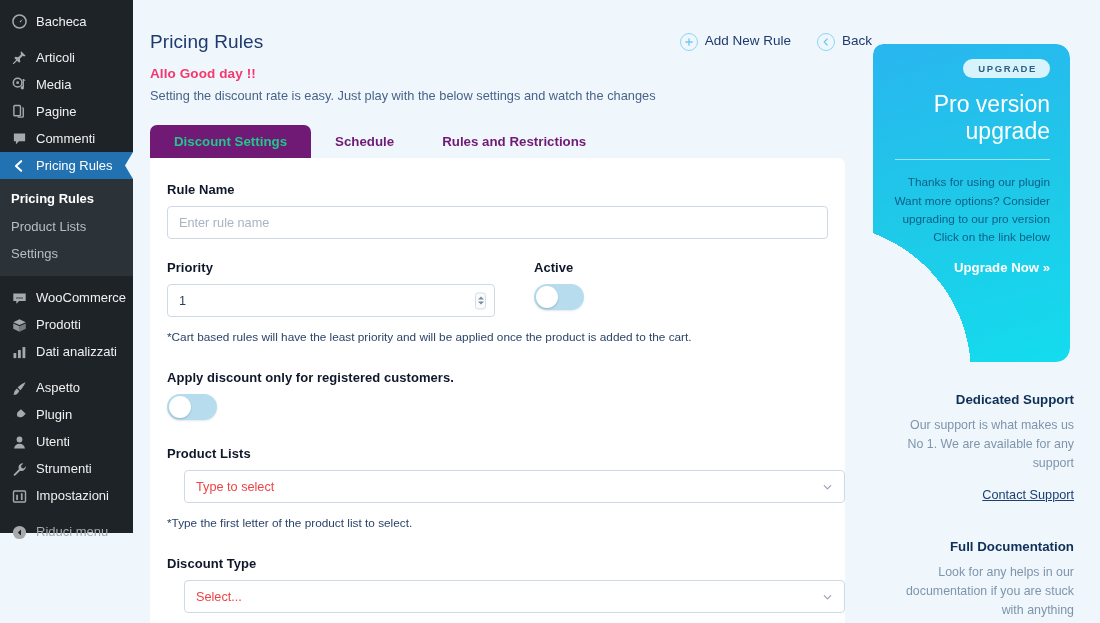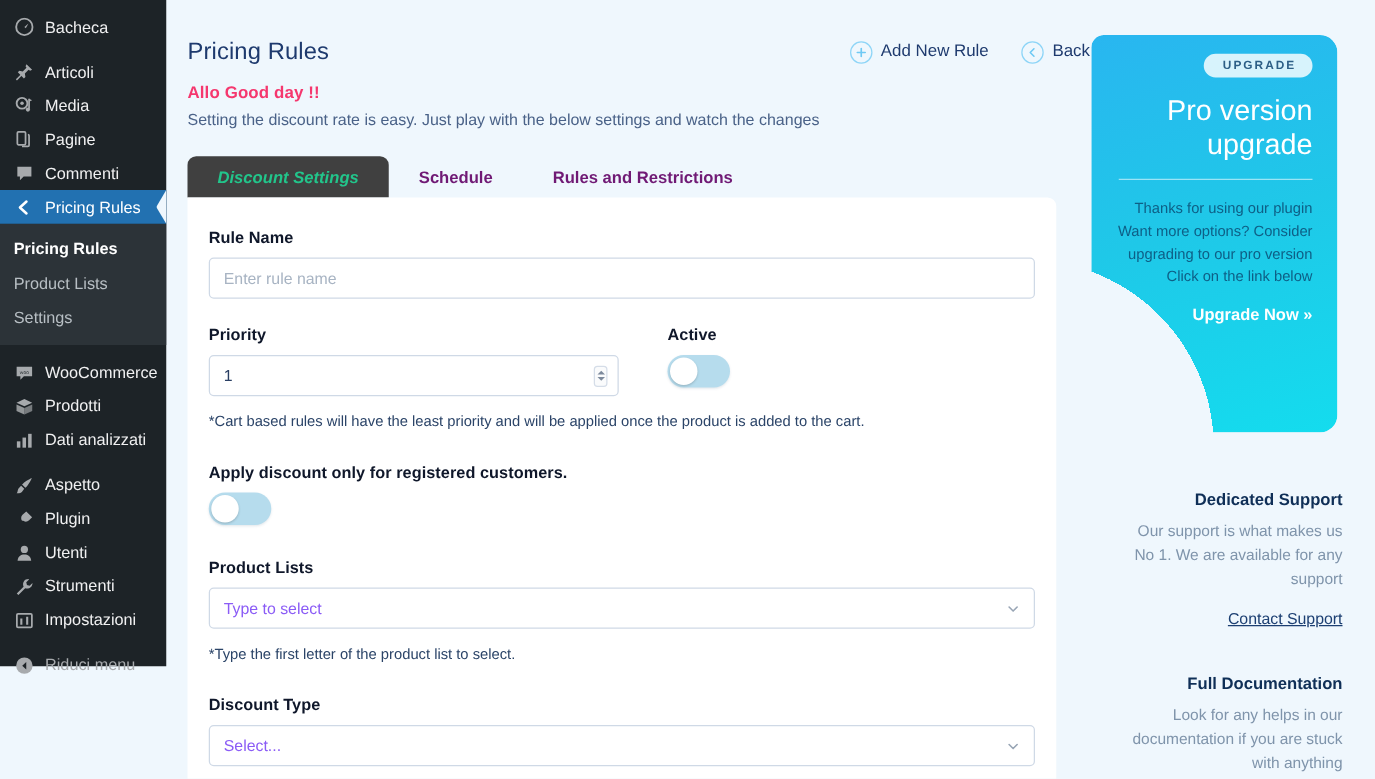--- a/index.html
+++ b/index.html
@@ -90,21 +90,21 @@
   
   .tabs {
     display: flex; align-items: flex-end;
     padding-left: 17px; margin-top: 22px; height: 33px;
   }
   .tab {
     height: 33px; display: flex; align-items: center;
     padding: 0 24px; font-size: 13.3px; font-weight: bold;
     color: #701a75; border-radius: 7px 7px 0 0;
   }
-  .tab.active { background: #404040; color: #22c58b; font-style: italic; }
+  .tab.active { background: #701a75; color: #22c58b; }
 
   .card {
     margin-left: 17px; width: 695px;
     background: #fff; border-radius: 0 7px 0 0;
     min-height: 454px;
     padding: 24px 17px 20px 17px;
     position: relative;
   }
   .field-label {
     font-size: 13px; color: #0f172a; font-weight: bold; letter-spacing: .05px;
@@ -156,41 +156,42 @@
     width: 22px; height: 22px; border-radius: 50%;
     background: #fff; box-shadow: 0 1px 2px rgba(0,0,0,.18);
   }
   .hint {
     font-size: 11.8px; color: #2b4468; margin-top: 13px;
   }
   .block { margin-top: 26px; }
   .select-input {
     margin-top: 9px; height: 33px; width: 100%;
     border: 1px solid #cfd9e6; border-radius: 4px;
-    background: #fff; color: #8b5cf6; font-size: 12.7px;
+    background: #fff; color: #ef4444; font-size: 12.7px;
     padding: 0 11px; display: flex; align-items: center;
     position: relative;
+    margin-left: 17px;
   }
   .select-input .chev {
     position: absolute; right: 11px; top: 50%;
     transform: translateY(-50%);
     color: #98a5b5;
   }
   .select-input .chev svg { display: block; }
 
   
   .rail {
     position: absolute; top: 0; right: 0;
     width: 234px; height: 623px;
     padding: 0; pointer-events: none;
   }
   .rail > * { pointer-events: auto; }
 
   .promo {
-    position: absolute; top: 28px; left: 7px;
+    position: absolute; top: 44px; left: 7px;
     width: 197px; height: 318px;
     background: linear-gradient(165deg, #29b6f0 0%, #1fc8e8 48%, #14dcee 100%);
     border-radius: 10px 14px 14px 14px;
     box-shadow: 0 6px 16px rgba(40,150,200,.22);
     color: #fff; text-align: right;
     padding: 14px 20px 0 16px;
     -webkit-mask-image: radial-gradient(circle 150px at -52px 330px, transparent 0 150px, #000 150px);
             mask-image: radial-gradient(circle 150px at -52px 330px, transparent 0 150px, #000 150px);
   }
   .promo-badge {

